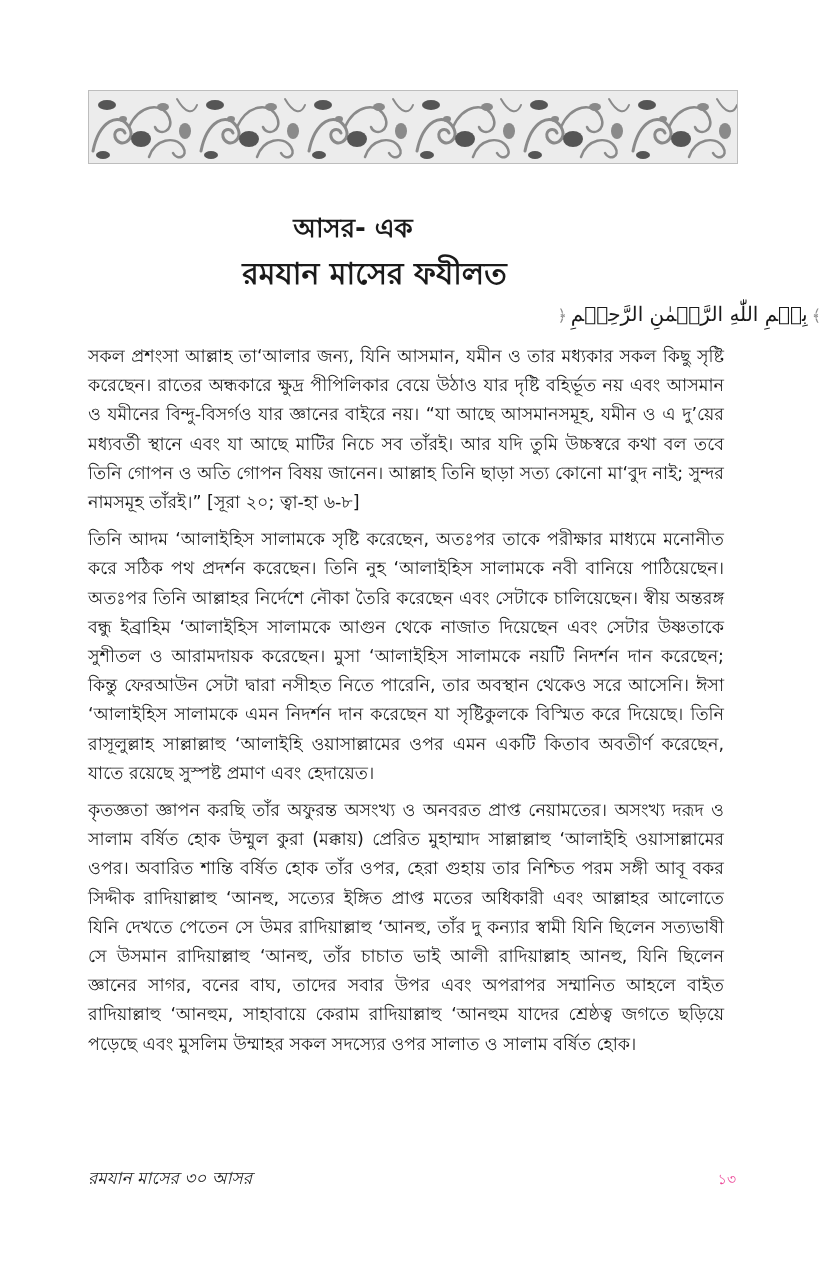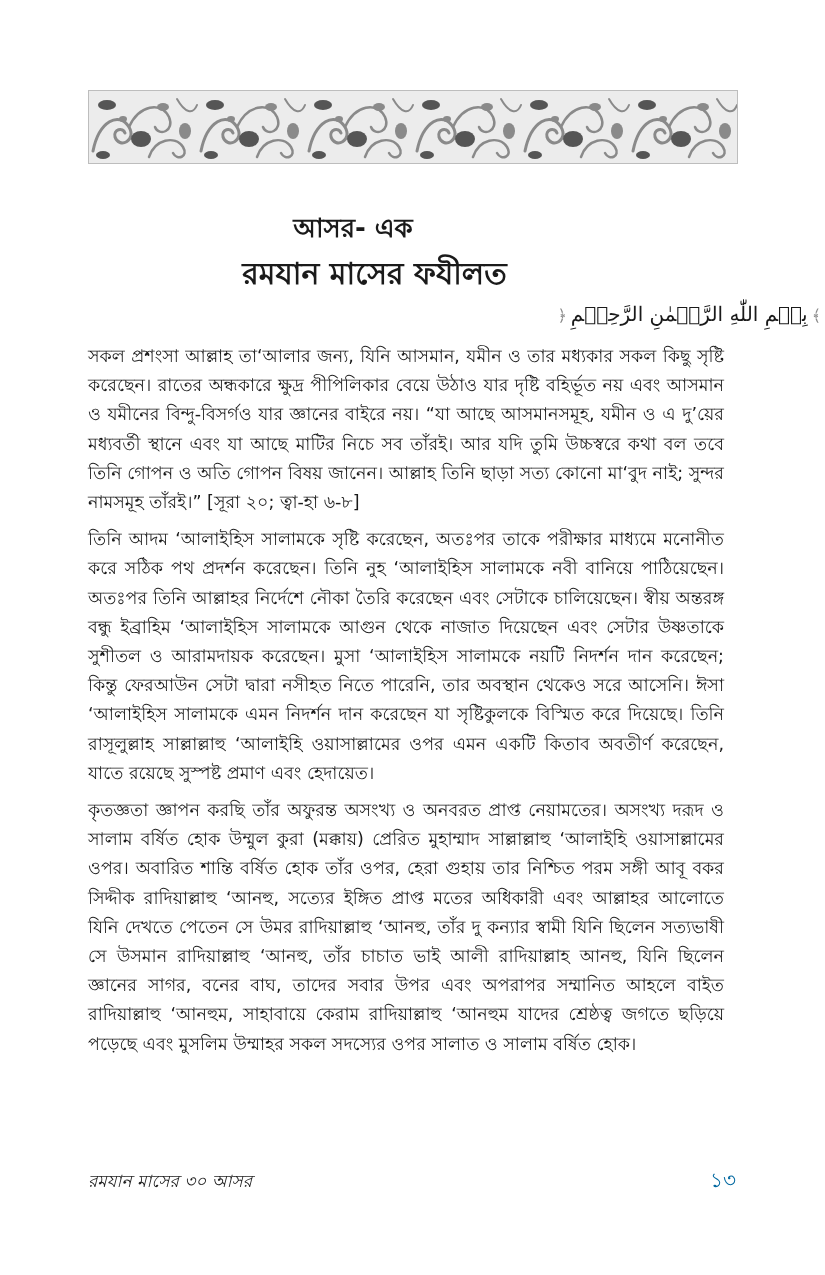--- a/index.html
+++ b/index.html
@@ -90,22 +90,22 @@
       display: flex;
       justify-content: space-between;
       align-items: baseline;
     }
     .footer .running-title {
       font-style: italic;
       font-size: 17px;
       color: #222;
     }
     .footer .page-number {
-      font-size: 20px;
-      color: #0369a1;
+      font-size: 14px;
+      color: #ec4899;
     }
   </style>
 </head>
 <body>
 
 <div class="banner">
   <svg viewBox="0 0 648 72" preserveAspectRatio="none" id="ornament-svg">
       <g transform="translate(0,0)">
         <path d="M4,60 C10,30 30,20 40,36 C48,50 30,58 26,46 C24,38 34,36 36,42" fill="none" stroke="#8a8a8a" stroke-width="3" stroke-linecap="round"></path>
         <path d="M40,36 C50,14 72,10 80,26 C86,40 70,46 66,36" fill="none" stroke="#8a8a8a" stroke-width="2.5" stroke-linecap="round"></path>

